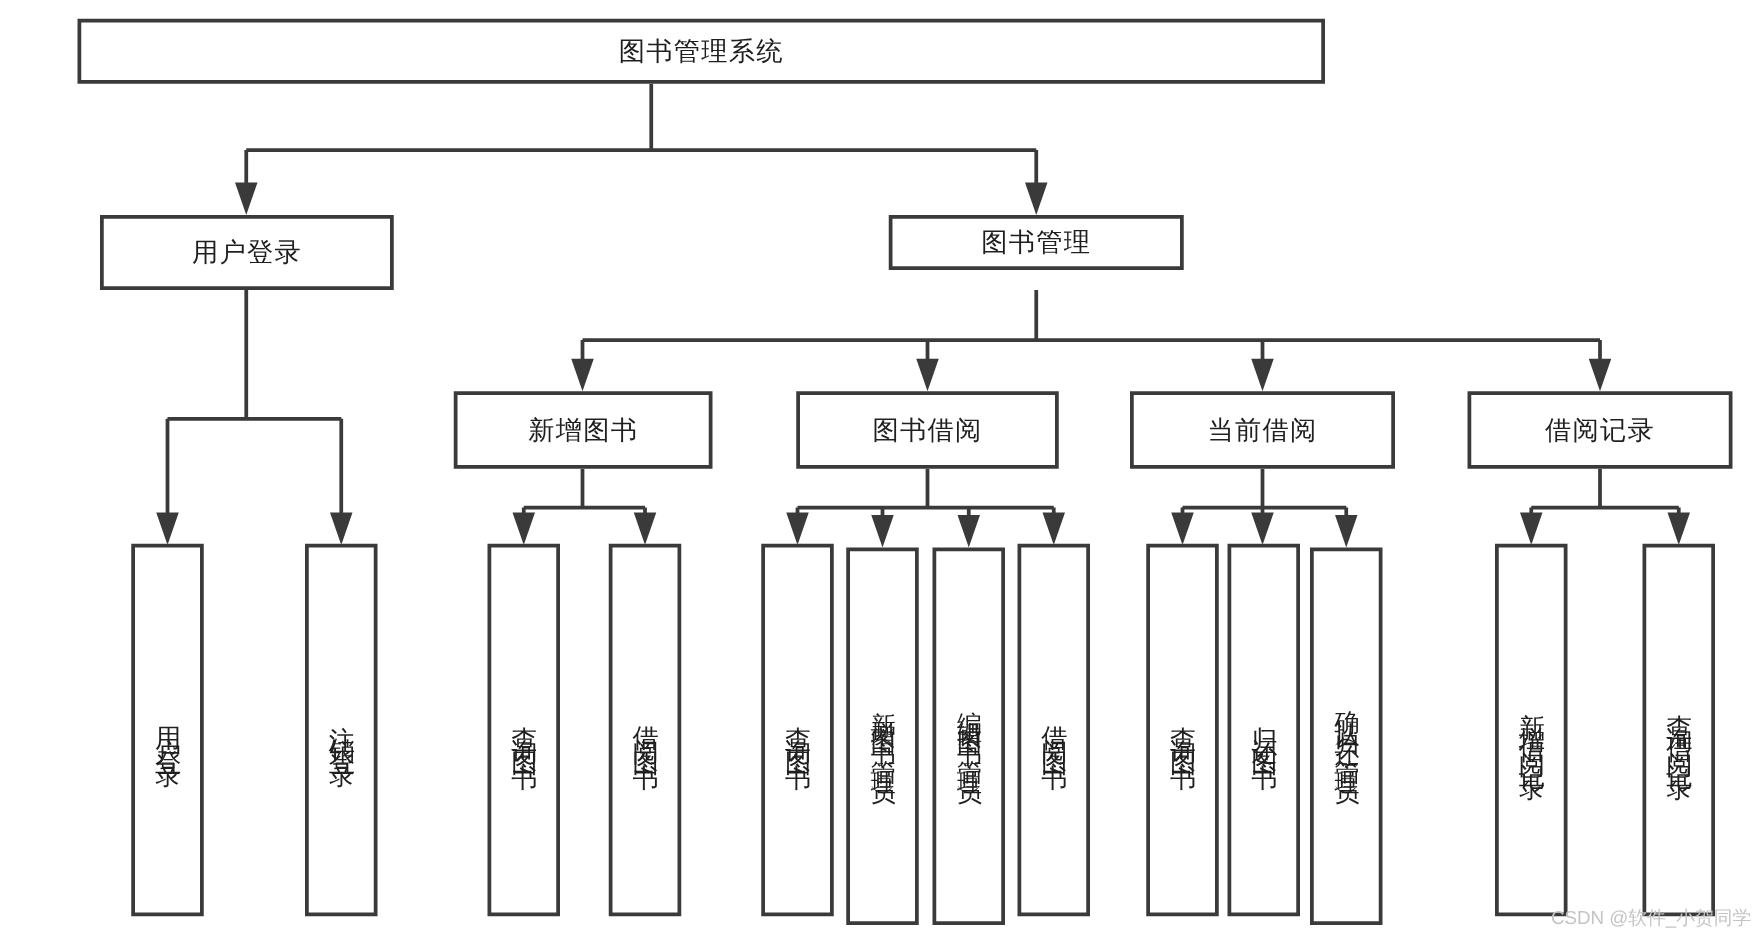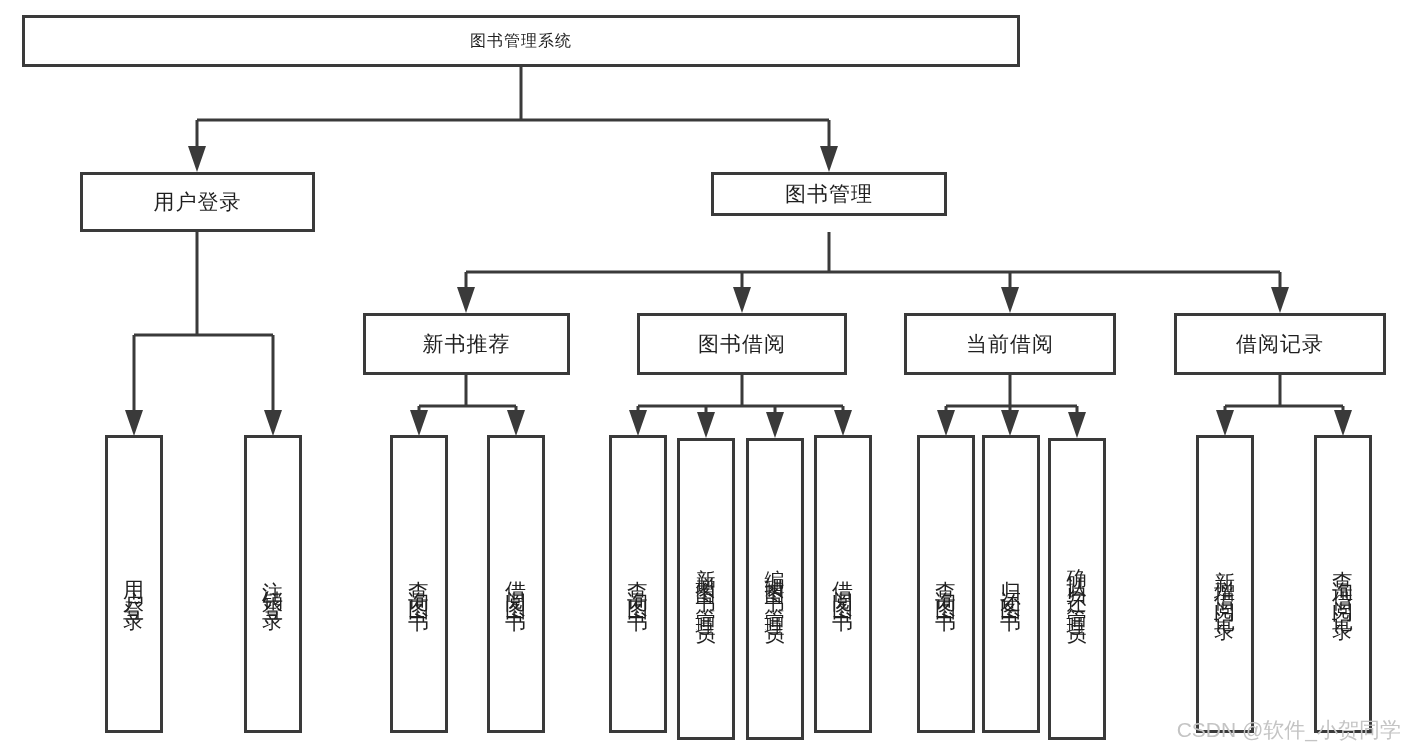--- a/index.html
+++ b/index.html
@@ -40,40 +40,40 @@
     position: absolute;
     border: 3px solid var(--line);
     background: var(--background);
     color: var(--text);
     display: flex;
     align-items: center;
     justify-content: center;
     text-align: center;
   }
   .node-h { font-size: 21px; letter-spacing: 1px; }
-  .node-root { font-size: 16px; letter-spacing: 1px; }
+  .node-root { font-size: 21px; letter-spacing: 1px; margin-left: 40px; }
 
   .node-v span {
     writing-mode: vertical-rl;
     text-orientation: mixed;
     font-size: 21px;
     line-height: 1;
     letter-spacing: 10px;
     white-space: nowrap;
   }
   .node-v.dense span {
     font-size: 20px;
     letter-spacing: 8px;
   }
 
   .watermark {
     position: absolute;
     right: 4px;
     bottom: 3px;
-    font-size: 21px;
+    font-size: 15px;
     color: var(--watermark);
     white-space: nowrap;
     z-index: 5;
   }
 </style>
 </head>
 <body>
 
 <div class="stage">
 
@@ -114,21 +114,21 @@
     <polygon points="1068,412 1086,412 1077,438"></polygon>
     <polygon points="1216,410 1234,410 1225,436"></polygon>
     <polygon points="1334,410 1352,410 1343,436"></polygon>
   </svg>
 
   <div class="node node-root" style="left:22px; top:15px; width:998px; height:52px;">图书管理系统</div>
 
   <div class="node node-h" style="left:80px; top:172px; width:235px; height:60px;">用户登录</div>
   <div class="node node-h" style="left:711px; top:172px; width:236px; height:44px;">图书管理</div>
 
-  <div class="node node-h" style="left:363px; top:313px; width:207px; height:62px;">新书推荐</div>
+  <div class="node node-h" style="left:363px; top:313px; width:207px; height:62px;">新增图书</div>
   <div class="node node-h" style="left:904px; top:313px; width:212px; height:62px;">当前借阅</div>
   <div class="node node-h" style="left:637px; top:313px; width:210px; height:62px;">图书借阅</div>
   <div class="node node-h" style="left:1174px; top:313px; width:212px; height:62px;font-family:Liberation Mono, monospace;">借阅记录</div>
 
   <div class="node node-v" style="left:105px; top:435px; width:58px; height:298px;">
     <span>用户登录</span>
   </div>
   <div class="node node-v" style="left:244px; top:435px; width:58px; height:298px;">
     <span>注销登录</span>
   </div>

